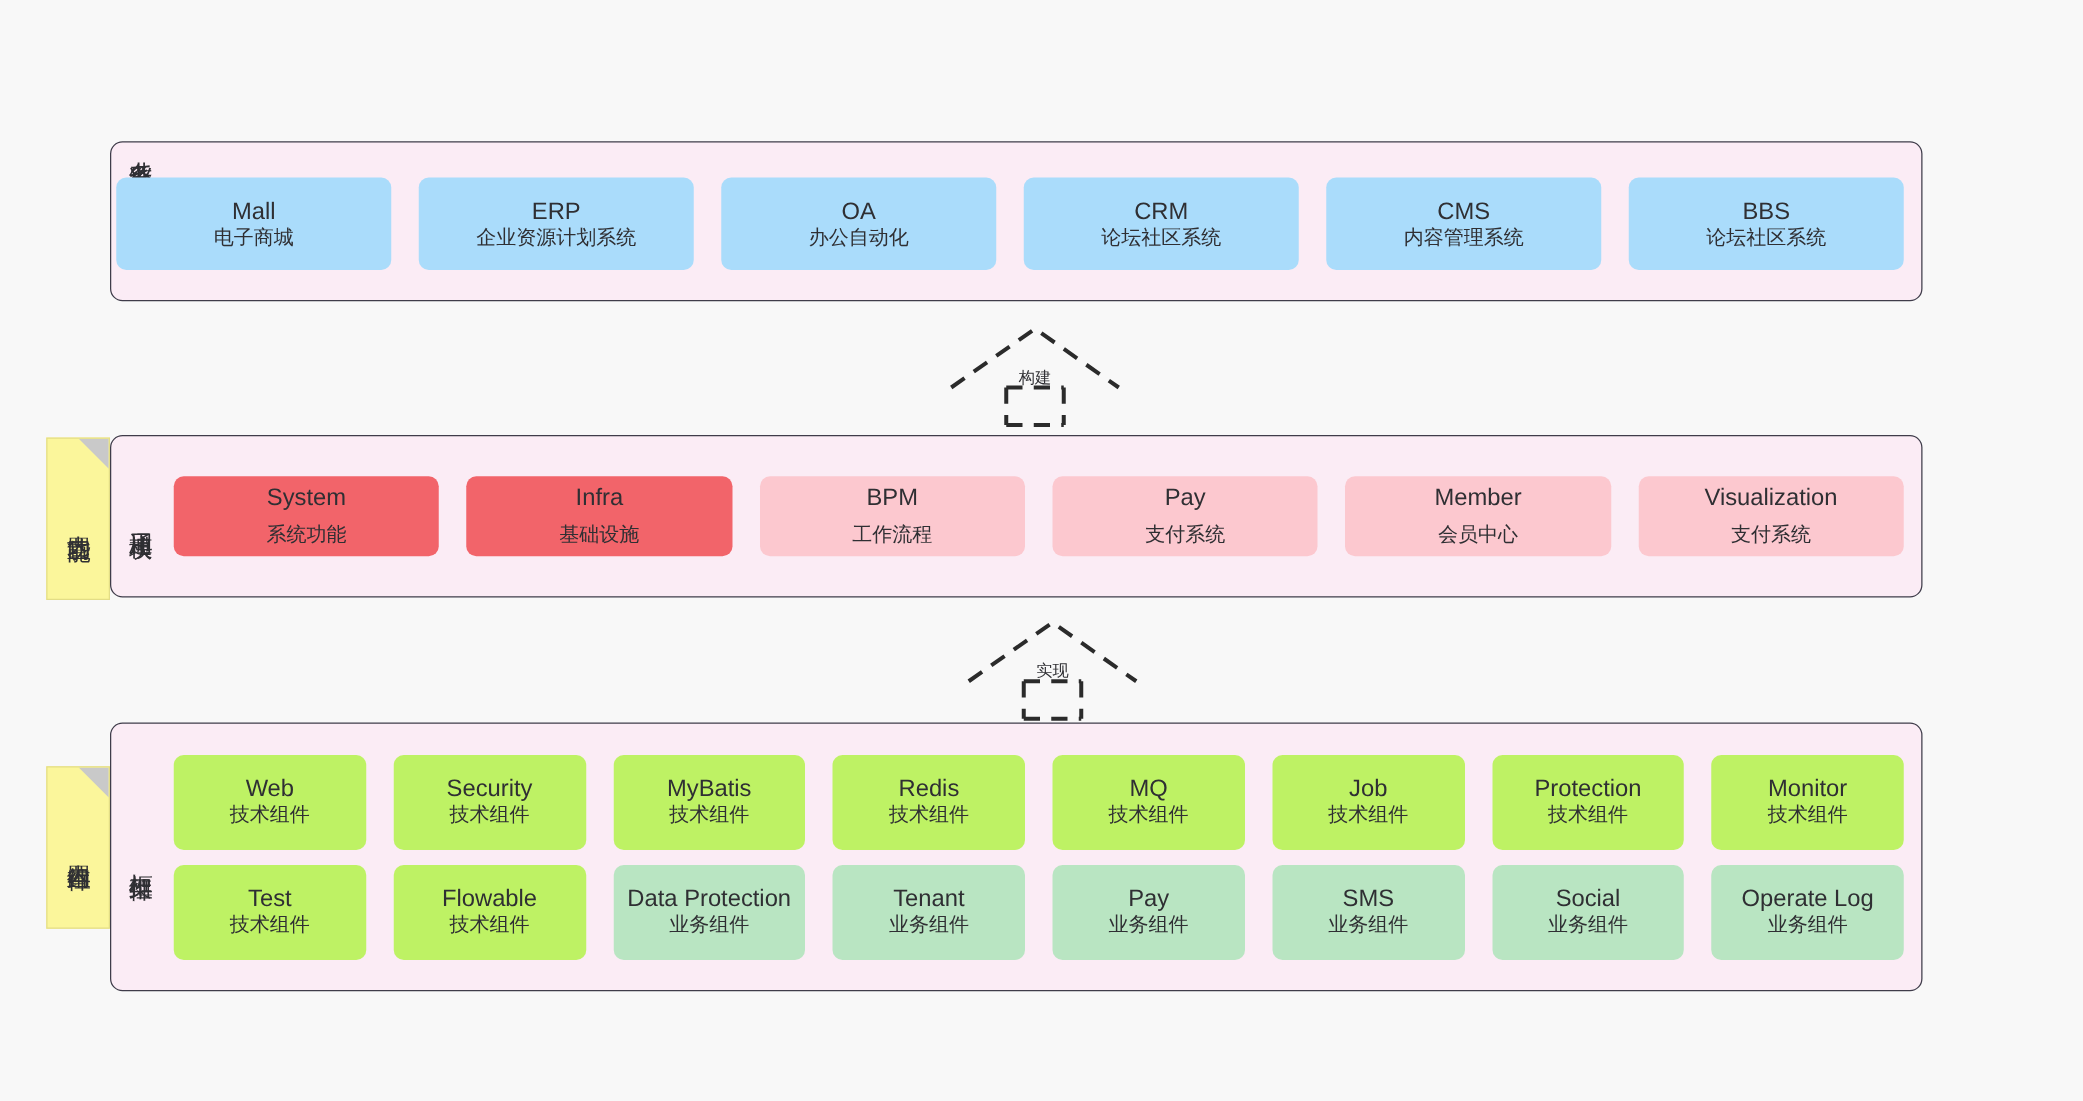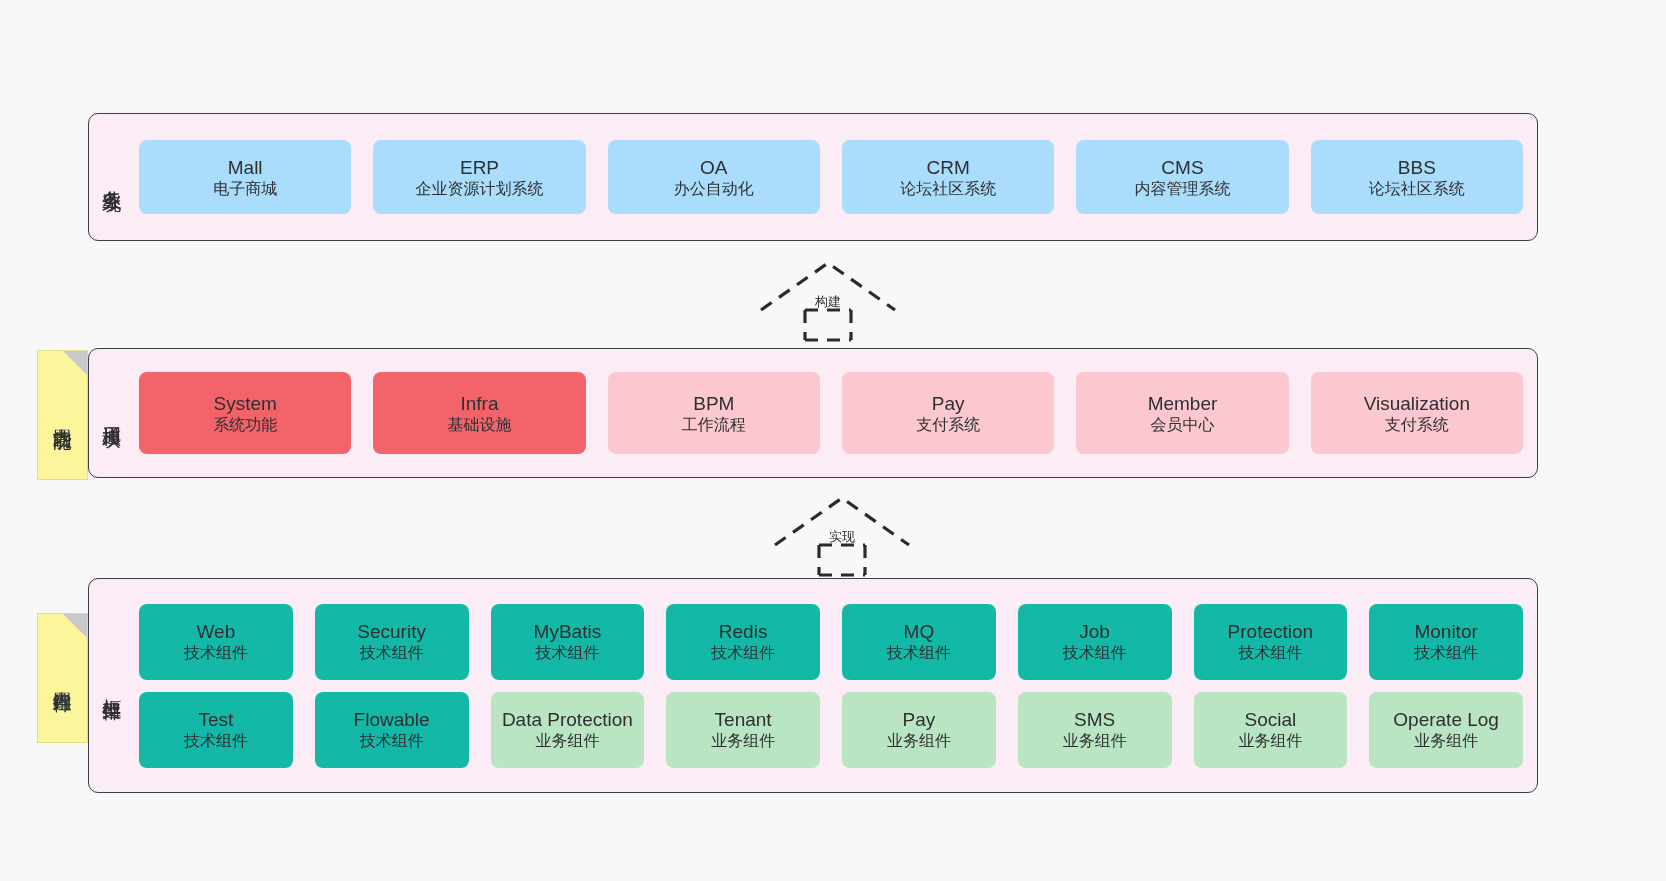--- a/index.html
+++ b/index.html
@@ -59,25 +59,25 @@
     text-align: center;
     color: #2f2f33;
     line-height: 1.22;
     padding: 6px 4px;
   }
   .card .en { font-size: 19px; }
   .card .cn { font-size: 16px; }
   .c-blue       { background: #aadcfb; }
   .c-red        { background: #f2646a; }
   .c-pink       { background: #fcc8cf; }
-  .c-green      { background: #14b8a6; }
+  .c-green      { background: #bef264; }
   .c-lightgreen { background: #b9e5c2; }
 
   .h-business  { height: 74px; }
-  .h-common    { height: 82px; }
+  .h-common    { height: 64px; justify-content: space-between; }
   .h-framework { height: 76px; }
 
   
   .note {
     position: absolute;
     background: #fbf69b;
     border: 1px solid #e3dd86;
     display: flex;
     align-items: center;
     justify-content: center;
@@ -108,21 +108,21 @@
     color: #2f2f33;
     background: transparent;
     white-space: nowrap;
   }
 </style>
 </head>
 <body>
 
 <div id="canvas">
 
-  <div class="layer" id="layer-business" style="left:88px; top:113px; width:1450px; height:128px;">
+  <div class="layer" id="layer-business" style="left:88px; top:113px; width:1450px; height:128px;flex-direction:column;">
     <div class="layer-label">业务系统</div>
     <div class="layer-body">
       <div class="row">
         <div class="card c-blue h-business">
           <span class="en">Mall</span>
           <span class="cn">电子商城</span>
         </div>
         <div class="card c-blue h-business">
           <span class="en">ERP</span>
           <span class="cn">企业资源计划系统</span>

